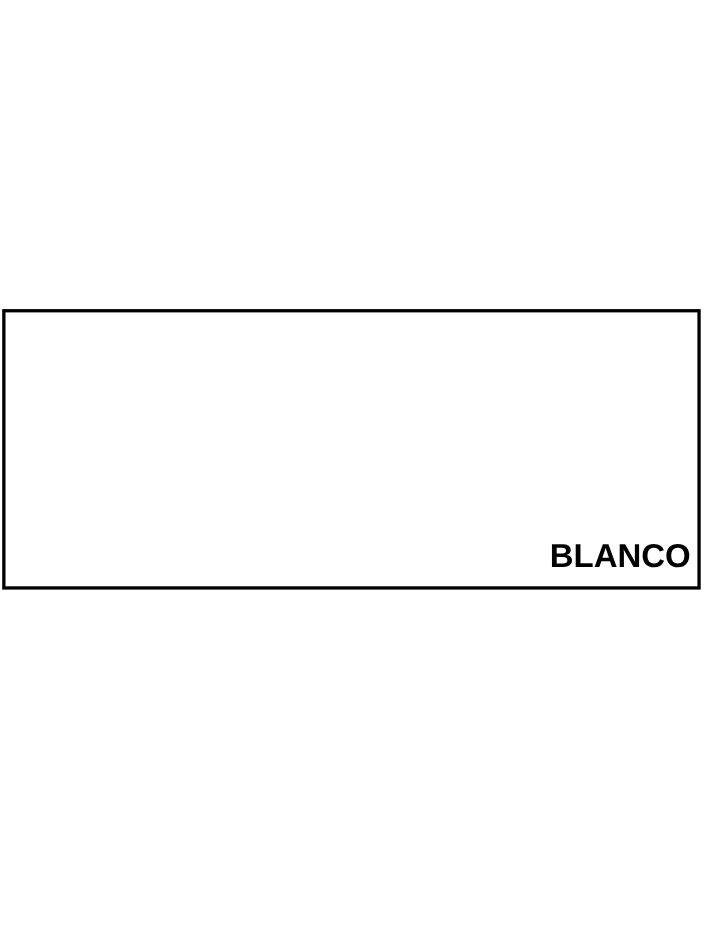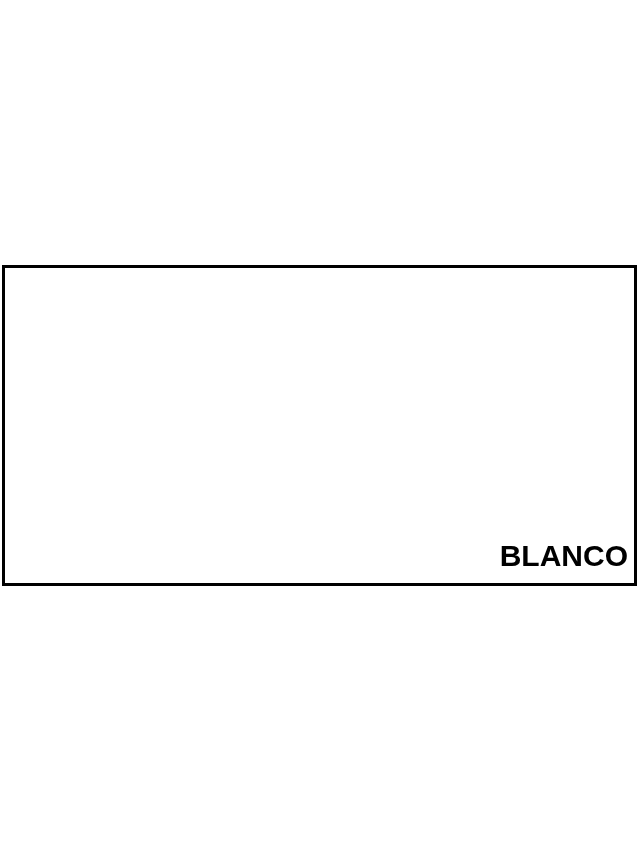--- a/index.html
+++ b/index.html
@@ -10,23 +10,23 @@
     position: relative;
     width: 640px;
     height: 851px;
     background: var(--page-bg, #ffffff);
     font-family: "Liberation Sans", sans-serif;
     overflow: hidden;
   }
   .swatch-card {
     position: absolute;
     left: 2px;
-    top: 265px;
+    top: 281px;
     width: 635px;
-    height: 321px;
+    height: 255px;
     box-sizing: border-box;
     border: 3px solid var(--swatch-border, #000000);
     background: var(--swatch-fill, #ffffff);
   }
   .swatch-label {
     position: absolute;
     right: 6px;
     bottom: 12px;
     font-size: 30px;
     font-weight: bold;

